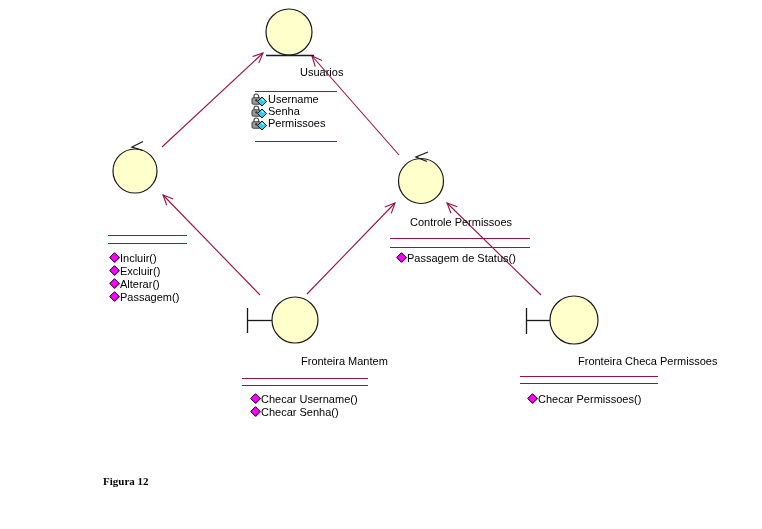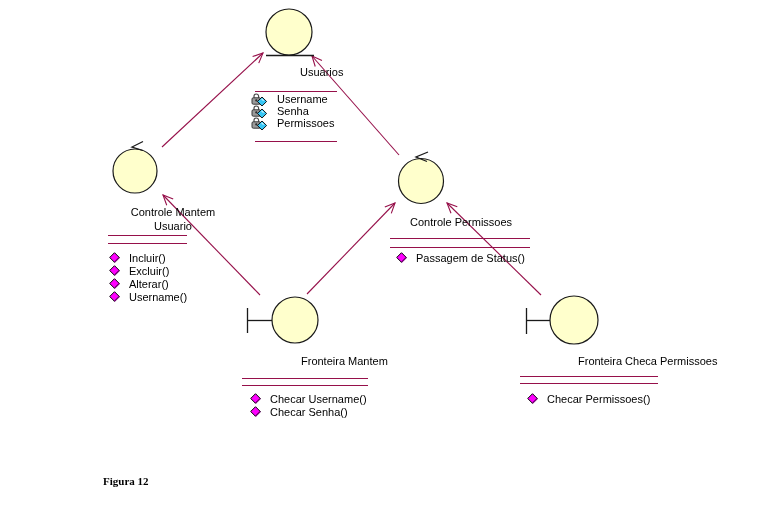--- a/index.html
+++ b/index.html
@@ -17,21 +17,21 @@
     font-family:"Liberation Sans",sans-serif;color:var(--text);overflow:hidden;
   }
   #overlay{position:absolute;left:0;top:0;}
   .shape{fill:var(--shape-fill);stroke:var(--shape-border);stroke-width:1.2;}
   .blk{stroke:var(--shape-border);stroke-width:1.3;fill:none;}
   .sep{stroke:var(--accent);stroke-width:1;shape-rendering:crispEdges;}
   .conn{stroke:var(--accent);stroke-width:1.1;fill:none;}
   .lbl{position:absolute;font-size:11px;line-height:12px;white-space:nowrap;}
   .lbl-center{text-align:center;}
   .list{position:absolute;display:flex;flex-direction:column;}
-  .row{display:flex;align-items:center;gap:9px;height:13px;}
+  .row{display:flex;align-items:center;gap:0;height:13px;}
   .row-12{height:12px;}
   .row .txt{font-size:11px;white-space:nowrap;}
   .icon{display:inline-flex;flex:0 0 auto;}
   #caption{
     position:absolute;left:103px;top:475px;
     font-family:"Liberation Serif",serif;font-weight:bold;font-size:11px;
   }
   .two-line{line-height:14px;}
 </style>
 </head>
@@ -75,24 +75,20 @@
 
     <circle class="shape" cx="574" cy="320" r="24"></circle>
     <line class="blk" x1="526.5" y1="308" x2="526.5" y2="334"></line>
     <line class="blk" x1="526.5" y1="320.5" x2="550" y2="320.5"></line>
     <line class="sep" x1="520" y1="376.5" x2="658" y2="376.5"></line>
     <line class="sep" x1="520" y1="383.5" x2="658" y2="383.5"></line>
   </svg>
 
   <div class="lbl" style="left:300px;top:66px;">Usuarios</div>
 
-  <div class="lbl lbl-center two-line" style="left:123px;top:205px;width:100px;">
-    <span style="display:block;">Controle Mantem</span>
-    <span style="display:block;">Usuario</span>
-  </div>
 
   <div class="lbl" style="left:410px;top:216px;">Controle Permissoes</div>
 
   <div class="lbl" style="left:301px;top:355px;">Fronteira Mantem</div>
 
   <div class="lbl" style="left:558px;top:355px;padding-left:20px;">Fronteira Checa Permissoes</div>
 
   <div class="list" style="left:251px;top:93px;">
     <div class="row row-12">
       <span class="icon">
@@ -160,21 +156,21 @@
       </span>
       <span class="txt">Alterar()</span>
     </div>
     <div class="row">
       <span class="icon">
         <svg width="11" height="11" viewBox="0 0 11 11">
             <path d="M5.5,0.7 L10.3,5.5 L5.5,10.3 L0.7,5.5 Z" fill="var(--magenta,#FF00FF)" stroke="#000"></path>
             <path d="M10.3,5.5 L5.5,10.3" stroke="#7a007a" stroke-width="1.3"></path>
           </svg>
       </span>
-      <span class="txt">Username()</span>
+      <span class="txt">Passagem()</span>
     </div>
   </div>
 
   <div class="list" style="left:396px;top:251px;">
     <div class="row">
       <span class="icon">
         <svg width="11" height="11" viewBox="0 0 11 11">
             <path d="M5.5,0.7 L10.3,5.5 L5.5,10.3 L0.7,5.5 Z" fill="var(--magenta,#FF00FF)" stroke="#000"></path>
             <path d="M10.3,5.5 L5.5,10.3" stroke="#7a007a" stroke-width="1.3"></path>
           </svg>

